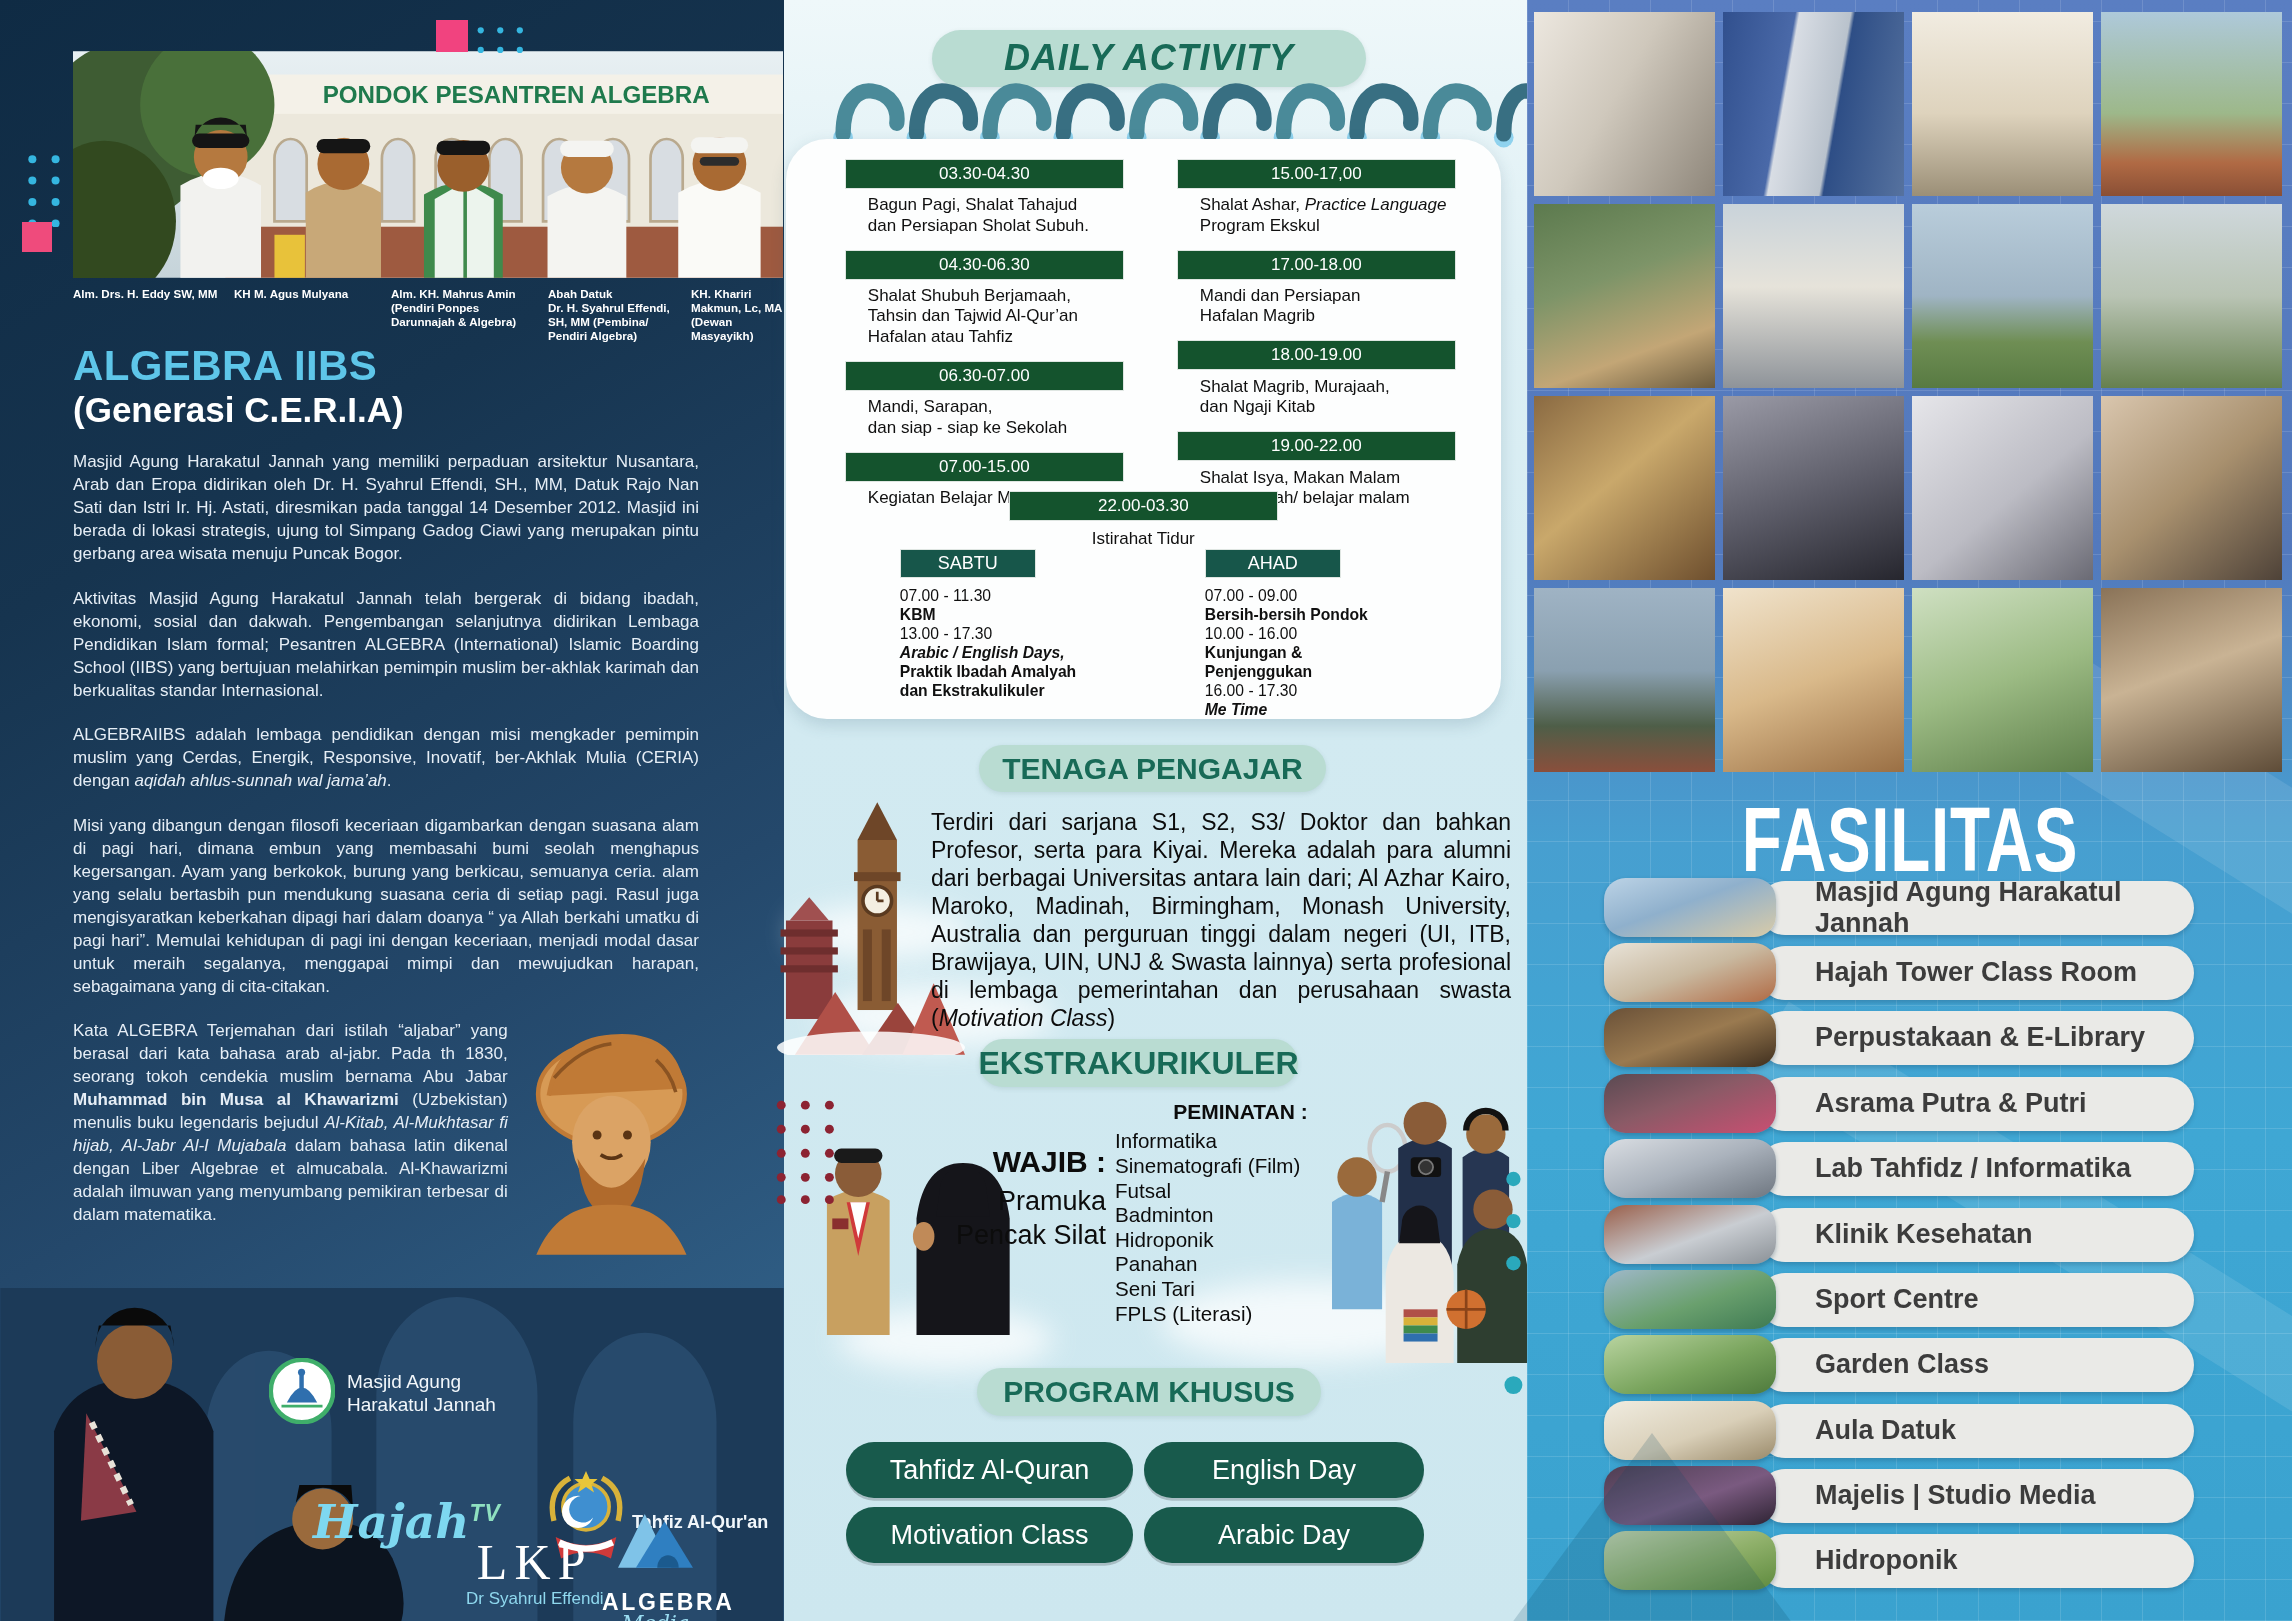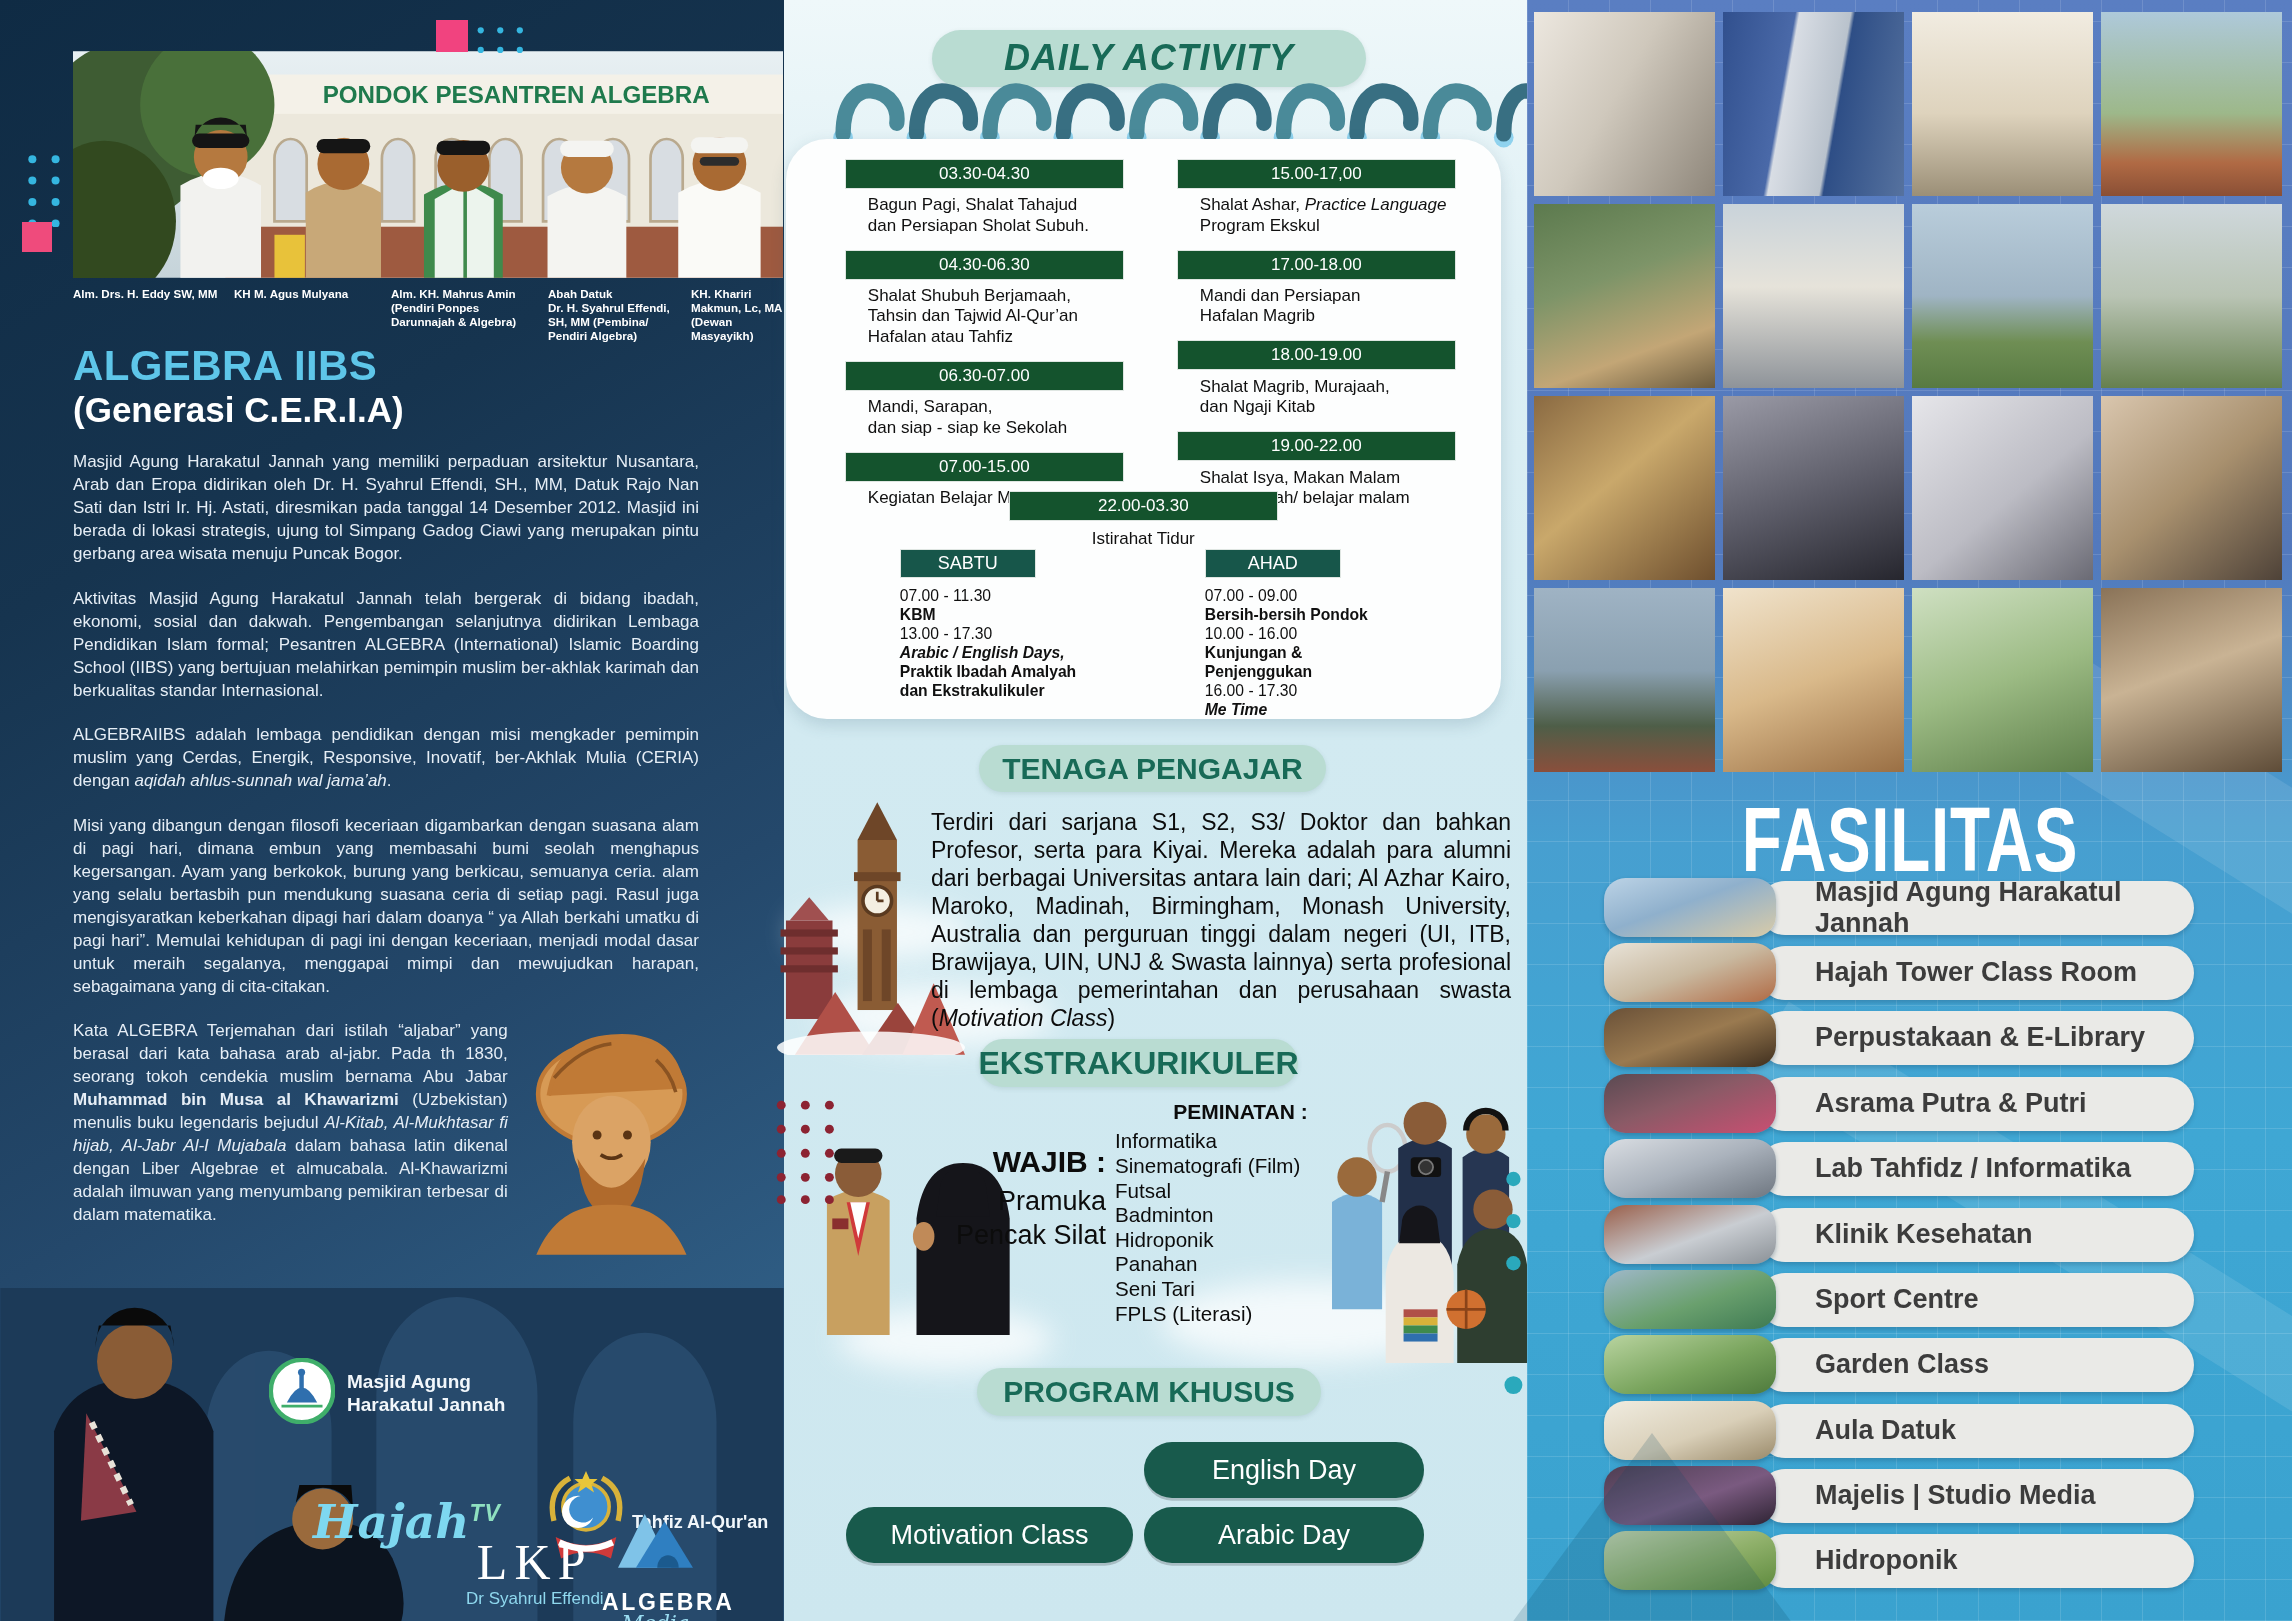--- a/index.html
+++ b/index.html
@@ -15,21 +15,21 @@
   .page-subtitle{position:absolute;left:73px;top:390px;font-size:35px;font-weight:bold;color:#ffffff;}
   .paras{position:absolute;left:73px;top:450px;width:626px;color:#e6eef6;
          font-size:17px;line-height:23px;text-align:justify;}
   .para{margin:0 0 21.5px 0;}
   .b{font-weight:bold;} .i{font-style:italic;}
   .khawarizmi-float{float:right;width:177px;height:231px;margin:5.4px 0 5.4px 14.3px;}
   .bottom-photo{position:absolute;left:0;top:1288px;width:784px;height:333px;overflow:hidden;
     background:linear-gradient(115deg,#101d30 0%,#1b3platform452 0%,#1b3452 45%,#28517a 80%,#2f5d88 100%);}
   .bottom-photo .scene{position:absolute;left:0;top:0;}
   .logo-masjid{position:absolute;left:269px;top:70px;width:66px;height:66px;}
-  .logo-masjid-text{position:absolute;left:347px;top:82px;color:#f2f7fb;font-weight:bold;
+  .logo-masjid-text{position:absolute;left:347px;top:82px;color:#f2f7fb;font-weight:normal;
       font-size:19px;line-height:23px;white-space:pre-line;}
   .logo-hajah{position:absolute;left:313px;top:206px;color:#7ed8f0;
       font-family:"DejaVu Serif",serif;font-style:italic;font-weight:bold;font-size:47px;}
   .logo-hajah .tv{font-size:23px;color:#8fe0c0;font-family:"Liberation Sans",sans-serif;
       font-style:italic;vertical-align:super;letter-spacing:0.9px;}
   .logo-tahfiz{position:absolute;left:545px;top:179px;width:82px;height:99px;}
   .logo-tahfiz-text{position:absolute;left:632px;top:224px;color:#f2f7fb;font-weight:bold;font-size:18px;}
   .logo-lkp{position:absolute;left:466px;top:249px;color:#fff;text-align:center;}
   .logo-lkp .big{font-family:"Liberation Serif",serif;font-size:50px;letter-spacing:7.2px;line-height:50px;}
   .logo-lkp .sub{color:#8fd8ee;font-size:17px;margin-top:1.8px;}
@@ -555,20 +555,21 @@
     <svg class="dotgrid" style="left:715px;top:1170px" width="36" height="242" viewBox="0 0 40 270">
       <g fill="#2aa9bc">
           <circle cx="16" cy="10" r="8"></circle>
           <circle cx="16" cy="57" r="8"></circle>
           <circle cx="16" cy="104" r="8"></circle>
           <circle cx="16" cy="240" r="10"></circle>
         </g>
     </svg>
 
     <div class="pill pill-program">PROGRAM KHUSUS</div>
+    <div class="pbtn" style="left:62px;top:1442px;width:287px">Tahfidz Al-Quran</div>
     <div class="pbtn" style="left:360px;top:1442px;width:280px">English Day</div>
     <div class="pbtn" style="left:62px;top:1507px;width:287px">Motivation Class</div>
     <div class="pbtn" style="left:360px;top:1507px;width:280px">Arabic Day</div>
   </section>
 
   <section class="right-panel">
     <div class="streak" style="left:376px;top:806px;width:806px;height:107px"></div>
     <div class="streak" style="left:179px;top:1209px;width:806px;height:81px"></div>
 
     <div class="photo-grid">

